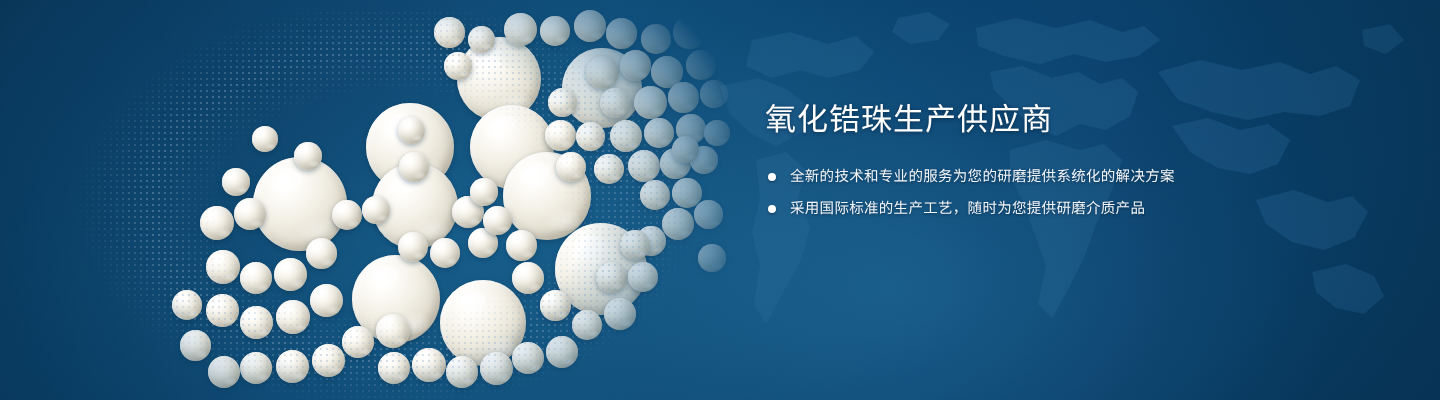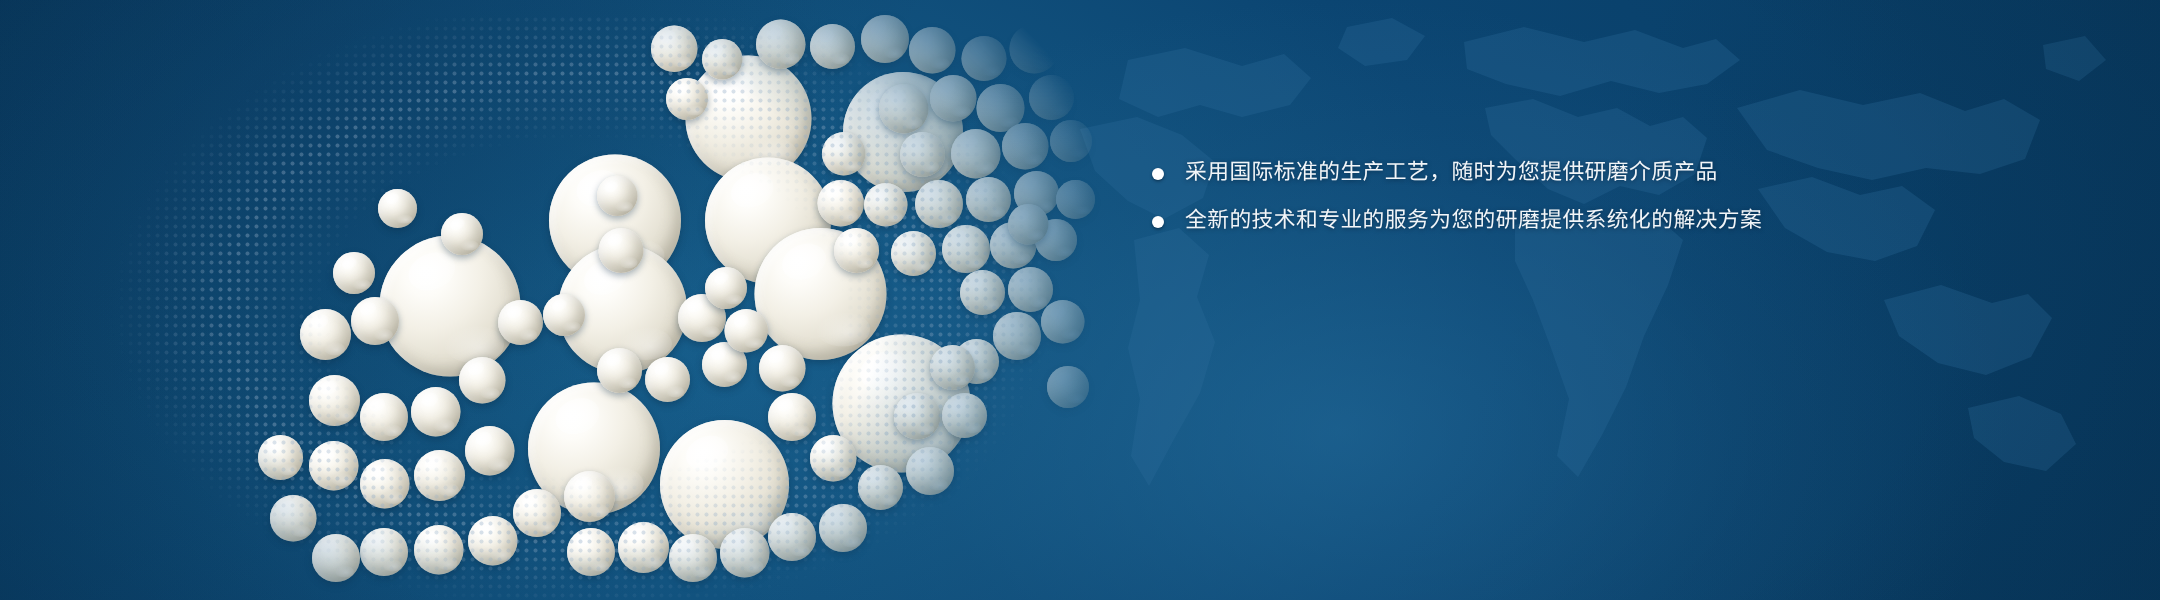--- a/index.html
+++ b/index.html
@@ -281,25 +281,26 @@
         <div class="bead" style="left: 698px; top: 244px; width: 28px; height: 28px;"></div>
         <div class="bead" style="left: 672px; top: 136px; width: 27px; height: 27px;"></div>
         <div class="bead" style="left: 704px; top: 120px; width: 26px; height: 26px;"></div>
         <div class="bead" style="left: 252px; top: 126px; width: 26px; height: 26px;"></div>
         <div class="bead" style="left: 222px; top: 168px; width: 28px; height: 28px;"></div>
       </div>
     <div class="halftone"></div>
   </div>
 
   <div class="content">
+    <h1 class="headline">氧化锆珠生产供应商</h1>
     <ul class="bullets" id="bullet-list">
+        <li class="bullet">
+          <span class="bullet-dot"></span>
+          <span class="bullet-line">全新的技术和专业的服务为您的研磨提供系统化的解决方案</span>
+        </li>
         <li class="bullet">
           <span class="bullet-dot"></span>
           <span class="bullet-line">采用国际标准的生产工艺，随时为您提供研磨介质产品</span>
         </li>
-        <li class="bullet">
-          <span class="bullet-dot"></span>
-          <span class="bullet-line">全新的技术和专业的服务为您的研磨提供系统化的解决方案</span>
-        </li>
       </ul>
   </div>
 
 </div>
 
 </body></html>

